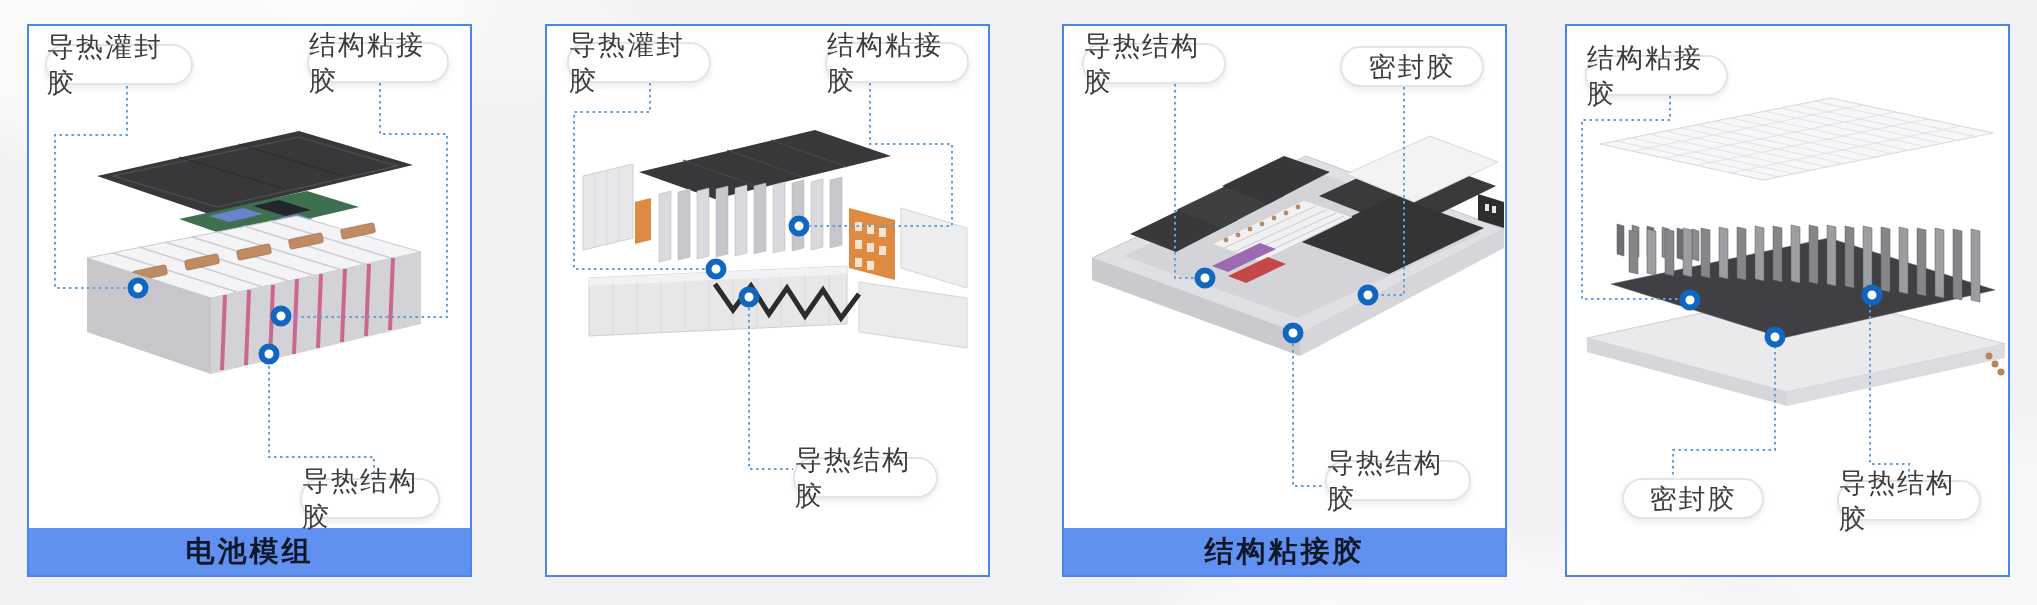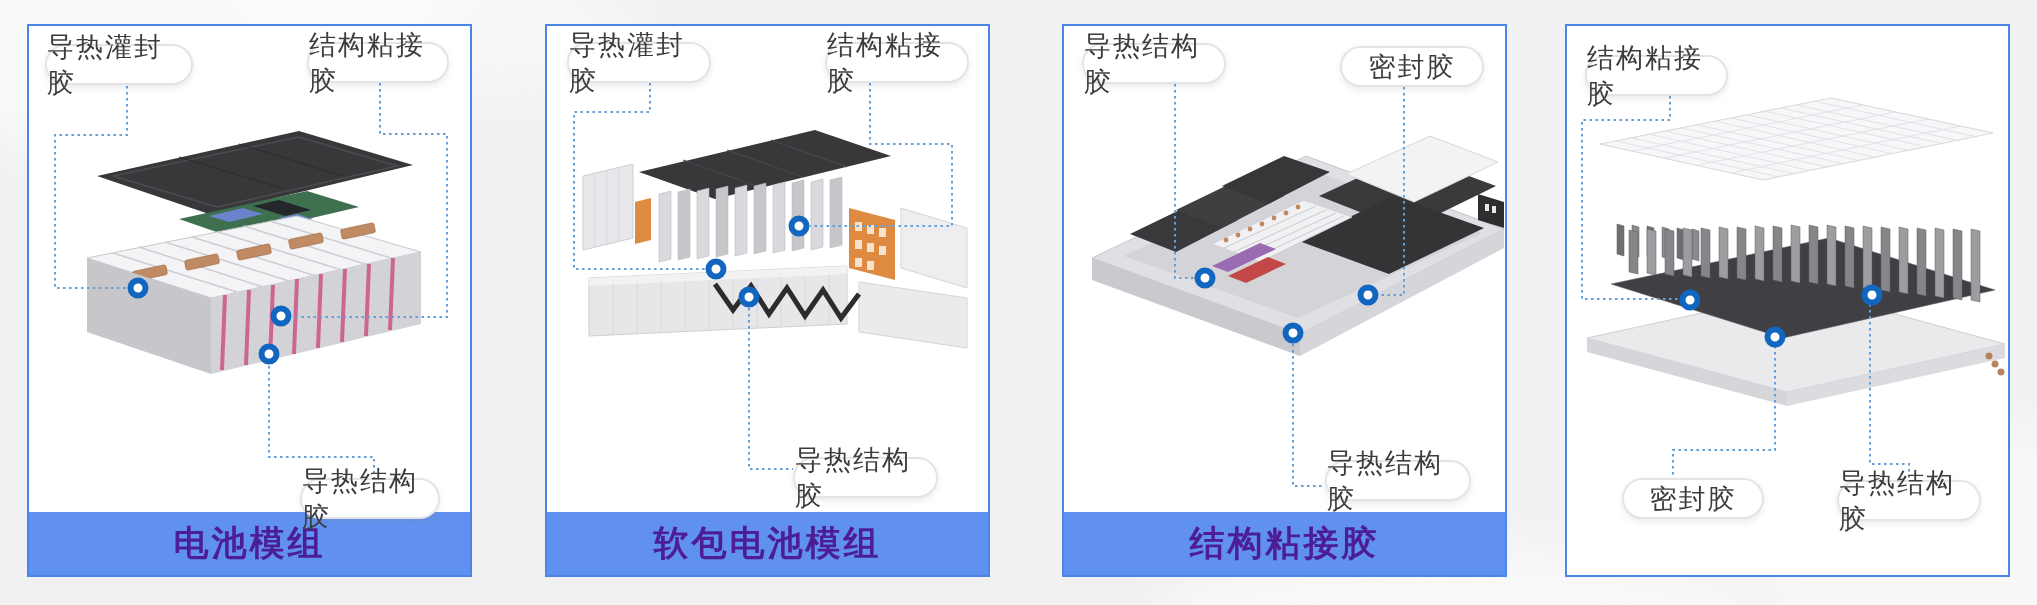--- a/index.html
+++ b/index.html
@@ -10,23 +10,23 @@
   .swoosh2{left:1160px;top:545px;width:600px;height:150px;opacity:.55;filter:blur(22px);}
   .swoosh3{left:1760px;top:430px;width:460px;height:280px;opacity:.5;filter:blur(28px);}
   .swoosh4{left:220px;top:-70px;width:420px;height:160px;opacity:.4;filter:blur(24px);transform:rotate(8deg);}
 
   .panel{position:absolute;top:24px;width:445px;height:553px;background:#ffffff;
          border:2px solid #4a86e8;box-sizing:border-box;}
   .p1{left:27px;} .p2{left:545px;} .p3{left:1062px;} .p4{left:1565px;}
 
   .canvas{position:absolute;left:0;top:0;width:441px;height:502px;}
 
-  .title-bar{position:absolute;left:0;right:0;bottom:0;height:63px;background:#6191f0;
+  .title-bar{position:absolute;left:0;right:0;bottom:0;height:47px;background:#6191f0;
              display:flex;align-items:center;justify-content:center;
-             color:#4c1d95;font-weight:bold;font-size:35px;letter-spacing:3px;}
+             color:#0f172a;font-weight:bold;font-size:29px;letter-spacing:3px;}
 
   .pill{position:absolute;height:41px;box-sizing:border-box;background:#ffffff;
         border:2px solid #e4e4e7;border-radius:21px;display:flex;align-items:center;
         justify-content:center;font-size:27px;letter-spacing:2px;color:#3c3c3c;
         box-shadow:0 3px 6px rgba(110,110,125,.14);z-index:3;}
 
   .p1 .pill-a{left:16px;top:18px;width:148px;}
   .p1 .pill-b{left:278px;top:16px;width:142px;}
   .p1 .pill-c{left:271px;top:452px;width:140px;}
 
@@ -196,21 +196,20 @@
     </svg>
     <div class="pill pill-a">
         <span>导热灌封胶</span>
       </div>
     <div class="pill pill-b">
         <span>结构粘接胶</span>
       </div>
     <div class="pill pill-c">
         <span>导热结构胶</span>
       </div>
-    <div class="title-bar">软包电池模组</div>
   </div>
 
   <div class="panel p3">
     <svg class="canvas" viewBox="0 0 441 502">
       <g>
         <polygon points="28,232 242,130 440,203 236,308" fill="#e0e0e4" stroke="#c6c6cb"></polygon>
         <polygon points="60,230 242,142 418,207 234,292" fill="#d3d3d8"></polygon>
         <polygon points="28,232 236,308 236,330 28,254" fill="#c9c9ce"></polygon>
         <polygon points="440,203 440,222 236,330 236,308" fill="#d6d6da"></polygon>
       </g>

